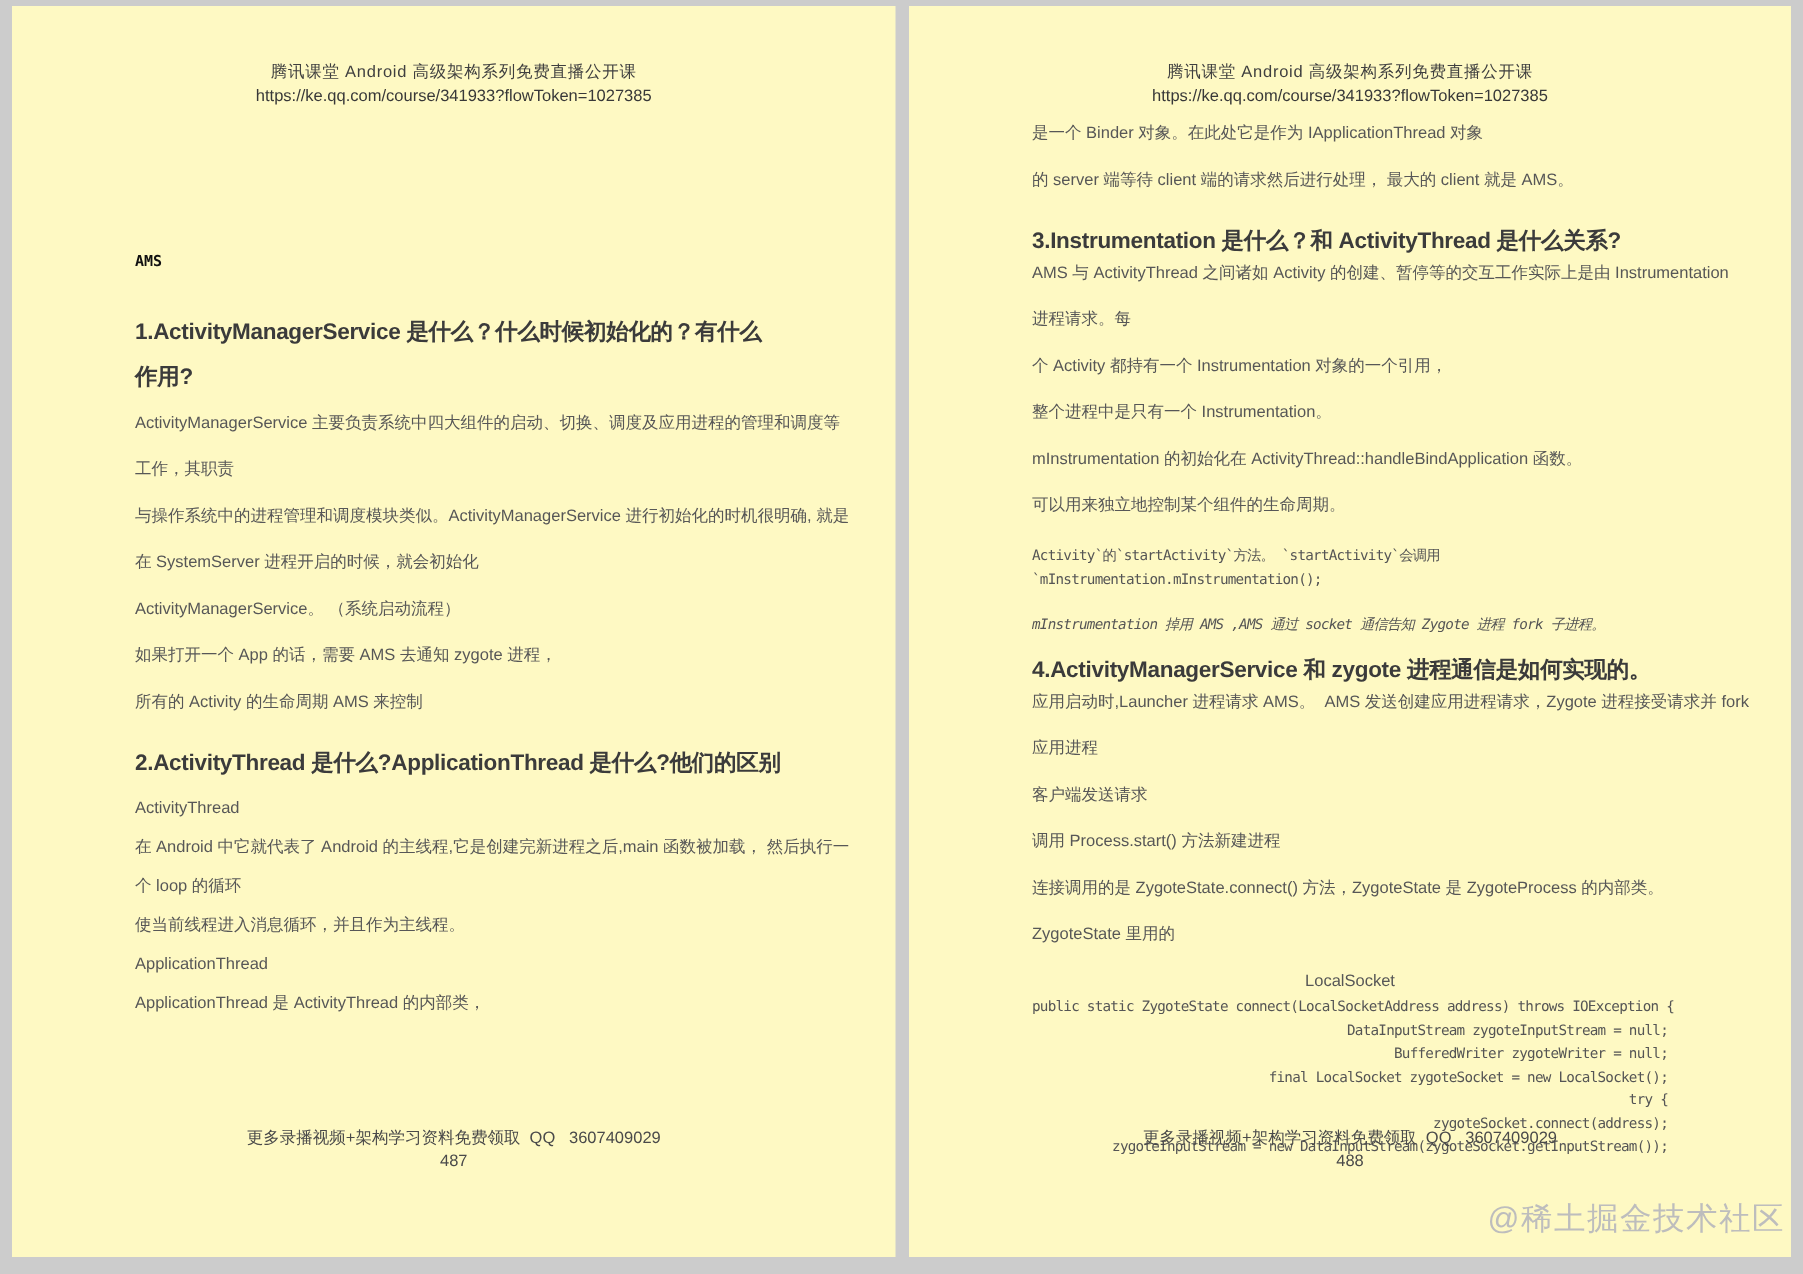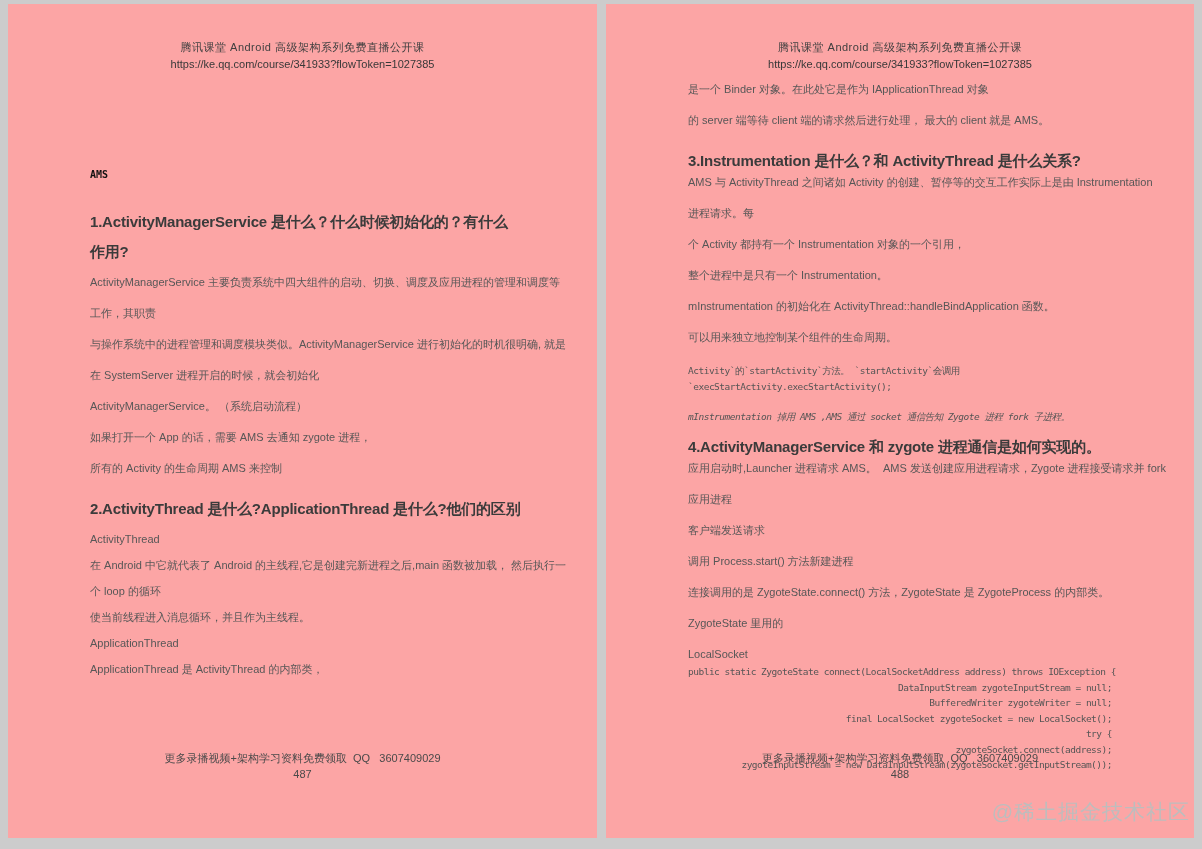--- a/index.html
+++ b/index.html
@@ -7,21 +7,21 @@
     width: 1202px; height: 849px;
     background: #cccccc;
     font-family: "Liberation Sans", "DejaVu Sans", sans-serif;
     position: relative;
     overflow: hidden;
   }
   .page {
     position: absolute;
     top: 4px;
     height: 834px;
-    background: #fca5a5;
+    background: #fef9c3;
     overflow: hidden;
   }
   .page-left  { left: 8px;   width: 589px; }
   .page-right { left: 606px; width: 588px; }
   .inner { padding: 36px 82px 0 82px; }
 
   .hdr { text-align: center; }
   .hdr-line1 { font-size: 11px; color: #3f3f3f; letter-spacing: 0.5px; white-space: pre; }
   .hdr-line2 { font-size: 11px; color: #383838; margin-top: 3px; white-space: pre; }
 
@@ -52,21 +52,21 @@
 
   .body-list .line {
     font-size: 11px;
     line-height: 11px;
     color: #575757;
     margin-bottom: 20px;
     white-space: pre;
   }
   .body-list { margin-top: 10px; }
   .tight .line { margin-bottom: 15px; }
-  .q4-list .line:last-child { margin-bottom: 4px; }
+  .q4-list .line:last-child { margin-bottom: 4px; text-align: center; }
 
   .mono-block .code-line, .code-note {
     font-family: "DejaVu Sans Mono", "Liberation Mono", monospace;
     font-size: 9.5px;
     letter-spacing: -0.5px;
     color: #555555;
     white-space: pre;
   }
   .mini-code .code-line { line-height: 16px; }
   .mini-code { margin-bottom: 16px; }
@@ -141,21 +141,21 @@
     <div class="body-list" style="margin-top:1px;">
         <div class="line">AMS 与 ActivityThread 之间诸如 Activity 的创建、暂停等的交互工作实际上是由 Instrumentation</div>
         <div class="line">进程请求。每</div>
         <div class="line">个 Activity 都持有一个 Instrumentation 对象的一个引用，</div>
         <div class="line">整个进程中是只有一个 Instrumentation。</div>
         <div class="line">mInstrumentation 的初始化在 ActivityThread::handleBindApplication 函数。</div>
         <div class="line">可以用来独立地控制某个组件的生命周期。</div>
       </div>
     <div class="mono-block mini-code">
         <div class="code-line">Activity`的`startActivity`方法。 `startActivity`会调用</div>
-        <div class="code-line">`execStartActivity.execStartActivity();</div>
+        <div class="code-line">`mInstrumentation.mInstrumentation();</div>
       </div>
     <div class="code-note">mInstrumentation 掉用 AMS ,AMS 通过 socket 通信告知 Zygote 进程 fork 子进程。</div>
     <div class="q-heading nowrap">4.ActivityManagerService 和 zygote 进程通信是如何实现的。</div>
     <div class="body-list q4-list" style="margin-top:1px;">
         <div class="line">应用启动时,Launcher 进程请求 AMS。  AMS 发送创建应用进程请求，Zygote 进程接受请求并 fork</div>
         <div class="line">应用进程</div>
         <div class="line">客户端发送请求</div>
         <div class="line">调用 Process.start() 方法新建进程</div>
         <div class="line">连接调用的是 ZygoteState.connect() 方法，ZygoteState 是 ZygoteProcess 的内部类。</div>
         <div class="line">ZygoteState 里用的</div>

